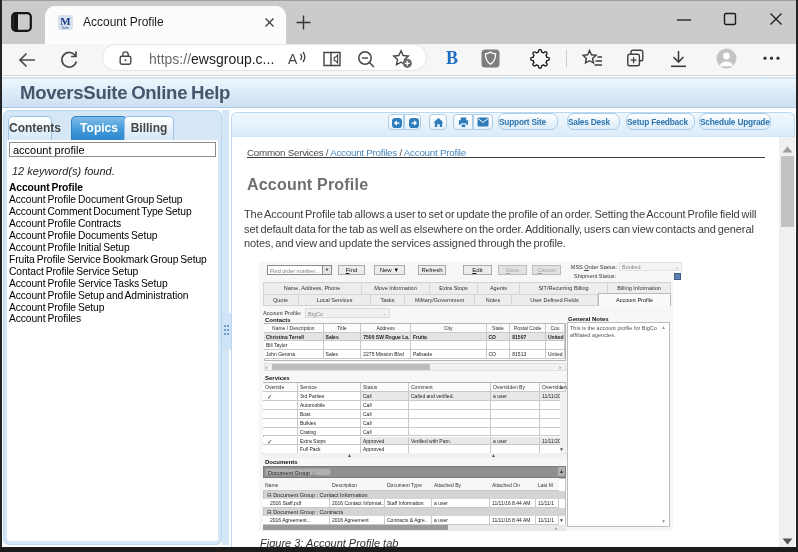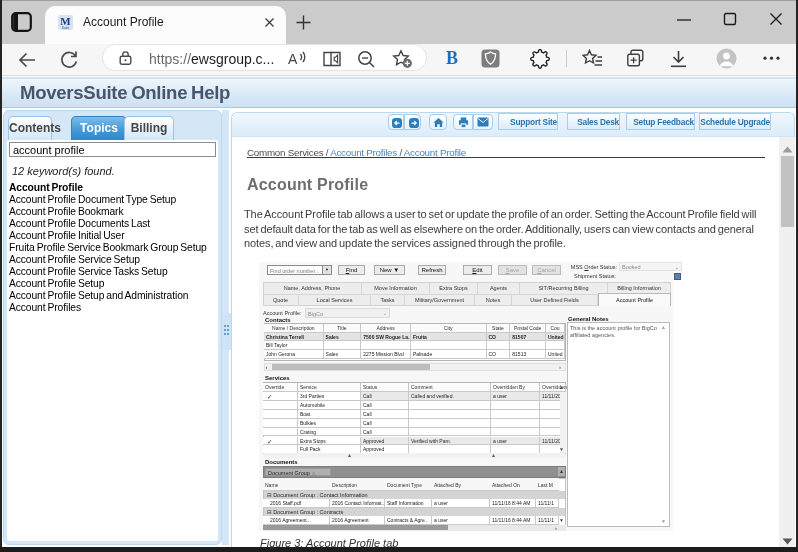--- a/index.html
+++ b/index.html
@@ -40,22 +40,22 @@
 #searchbox { position:absolute; left:9px; top:142px; width:207px; height:15px; border:1px solid #8c8c8c; font-size:11px; padding:0 3px; color:#000; background:#fff; font-family:"Liberation Sans",sans-serif;}
 #found { left:12px; top:165px; font-size:11px; font-style:italic; color:#1f1f1f; }
 #results { left:9px; top:182px; font-size:10.3px; color:#000; line-height:11.95px; white-space:nowrap; letter-spacing:-0.1px; word-spacing:-0.8px;}
 
 #split { left:222px; top:110px; width:7px; height:435px; background:#d5e7f7; }
 #splithandle { left:222px; top:313px; width:13px; height:37px; background:#cee3f5; border-radius:0 6px 6px 0; }
 
 #main { left:231px; top:112px; width:564px; height:435px; background:#fff; border:1px solid #bad8ef; border-bottom:none; border-radius:6px 6px 0 0; }
 #mtoolbar { left:232px; top:113px; width:562px; height:24px; background:linear-gradient(#f0f7fd,#dcecf9); border-radius:6px 6px 0 0; border-bottom:1px solid #cfe4f5;}
 .rbtn { position:absolute; top:114px; height:16px; border:1px solid #a9cdea; border-radius:4px; background:linear-gradient(#ffffff,#e7f2fb); }
-.tbtn { position:absolute; top:113px; height:17px; border:1px solid #a9cdea; border-radius:0; background:linear-gradient(#ffffff,#eaf4fc 55%,#ddedf9);
-  font-size:8.3px; font-weight:bold; color:#2e75ae; text-align:right; line-height:16px; white-space:nowrap; letter-spacing:-0.2px;}
+.tbtn { position:absolute; top:113px; height:17px; border:1px solid #a9cdea; border-radius:7px; background:linear-gradient(#ffffff,#eaf4fc 55%,#ddedf9);
+  font-size:8.3px; font-weight:bold; color:#2e75ae; text-align:left; line-height:16px; white-space:nowrap; letter-spacing:-0.2px;}
 #crumbs { left:247px; top:146.5px; font-size:9.8px; color:#4d4d4d; letter-spacing:-0.25px; }
 #crumbs a { color:#4a86ba; }
 #crumbline { left:247px; top:157px; width:518px; height:1px; background:#3a3a3a; }
 #h1 { left:247px; top:176px; font-size:16px; font-weight:bold; color:#6e6e72; letter-spacing:0.2px;}
 #para { left:244px; top:207px; font-size:11px; color:#3d3d3d; line-height:14.6px; letter-spacing:-0.1px; word-spacing:-0.95px; }
 
 #tscroll { left:779px; top:137px; width:16px; height:410px; background:#f0f0f0; }
 
 
 #shot { left:259px; top:262px; width:414px; height:269px; background:#f7f7f7; font-size:5.5px; color:#1a1a1a; }
@@ -170,29 +170,30 @@
   </div>
 <div class="abs" id="side"></div>
 <div class="ntab" style="left:8px; width:44px;">Contents</div>
 <div class="ntab act" style="left:71px; width:56px;">Topics</div>
 <div class="ntab" style="left:124px; width:50px;">Billing</div>
 <div class="abs" id="sidewhite"></div>
 <input class="abs" id="searchbox" value="account profile" style="">
 <div class="abs" id="found">12 keyword(s) found.</div>
 <div class="abs" id="results">
 <div style="font-weight:bold">Account Profile</div>
-<div>Account Profile Document Type Setup</div>
-<div>Account Profile Bookmark</div>
-<div>Account Profile Documents Last</div>
-<div>Account Profile Initial User</div>
+<div>Account Profile Document Group Setup</div>
+<div>Account Comment Document Type Setup</div>
+<div>Account Profile Contracts</div>
+<div>Account Profile Documents Setup</div>
+<div>Account Profile Initial Setup</div>
 <div>Fruita Profile Service Bookmark Group Setup</div>
-<div>Account Profile Service Setup</div>
+<div>Contact Profile Service Setup</div>
 <div>Account Profile Service Tasks Setup</div>
+<div>Account Profile Setup and Administration</div>
 <div>Account Profile Setup</div>
-<div>Account Profile Setup and Administration</div>
 <div>Account Profiles</div>
 </div>
 <div class="abs" id="split"></div>
 <div class="abs" id="splithandle"></div>
 <svg class="abs" style="left:224px; top:325px;" width="12" height="13" viewBox="0 0 12 13">
 <rect x="0" y="0" width="2" height="2" fill="#6f9fc8"></rect>
     <rect x="3" y="0" width="2" height="2" fill="#6f9fc8"></rect>
 <rect x="0" y="4" width="2" height="2" fill="#6f9fc8"></rect>
     <rect x="3" y="4" width="2" height="2" fill="#6f9fc8"></rect>
 <rect x="0" y="8" width="2" height="2" fill="#6f9fc8"></rect>

